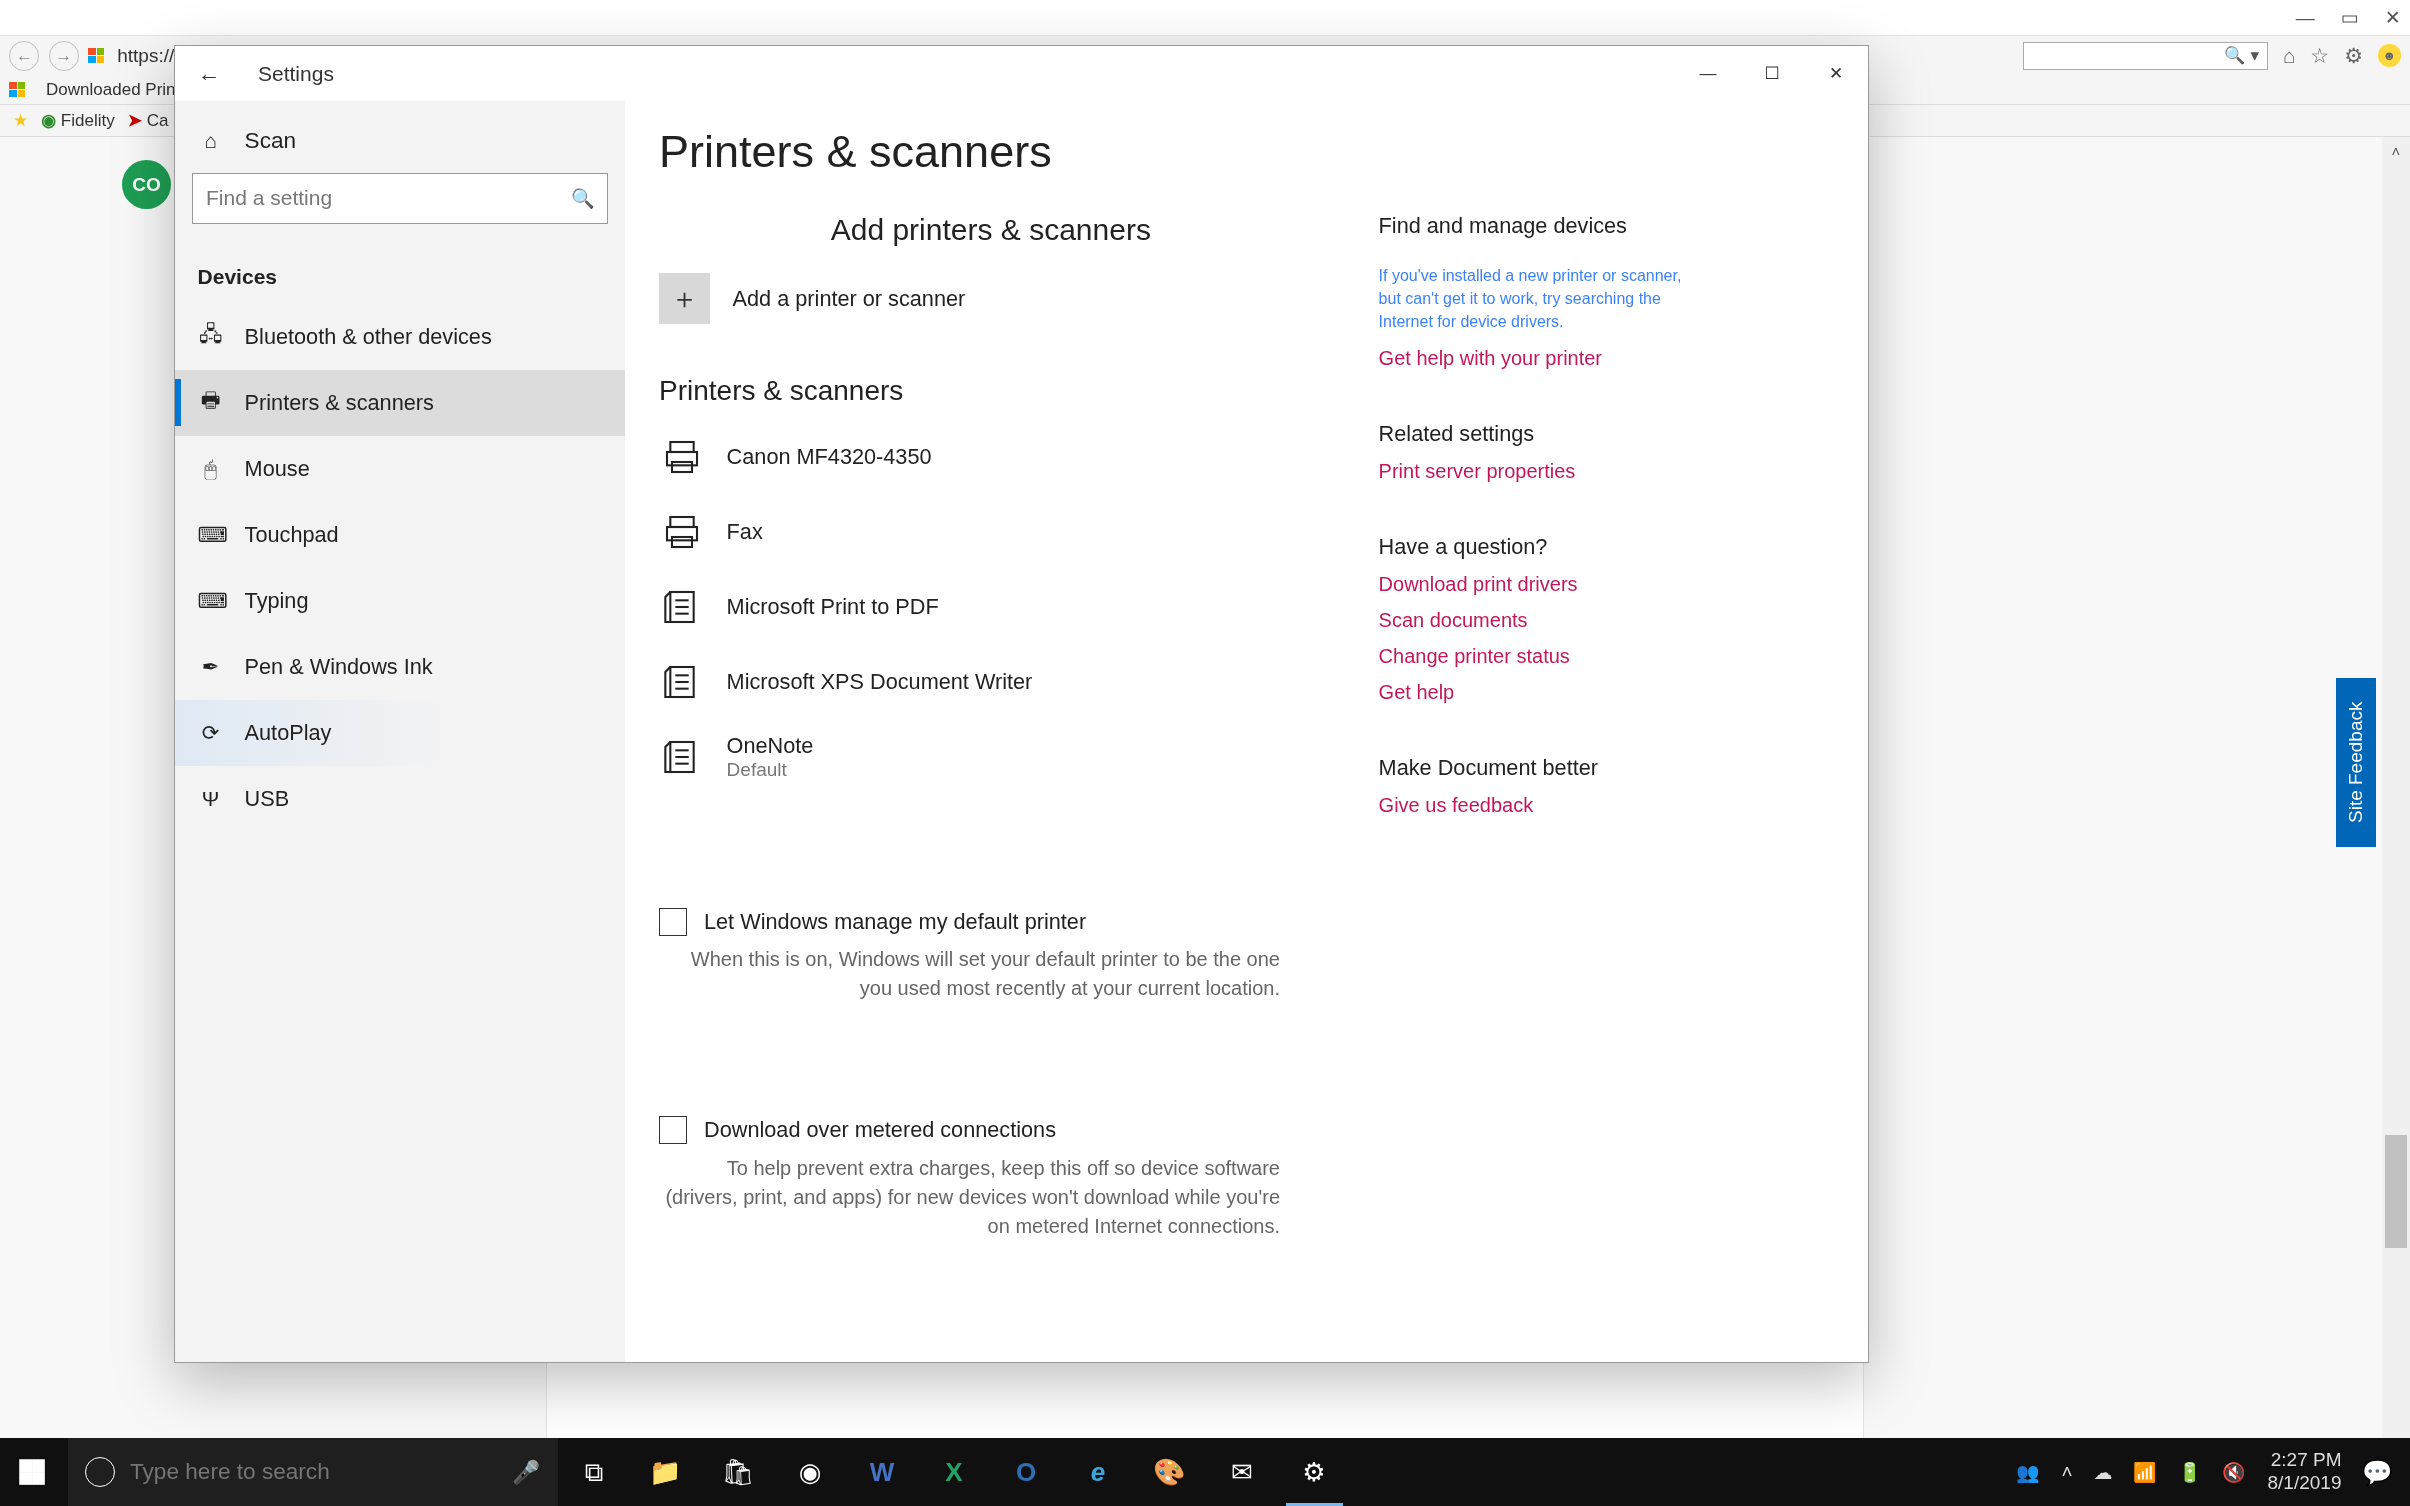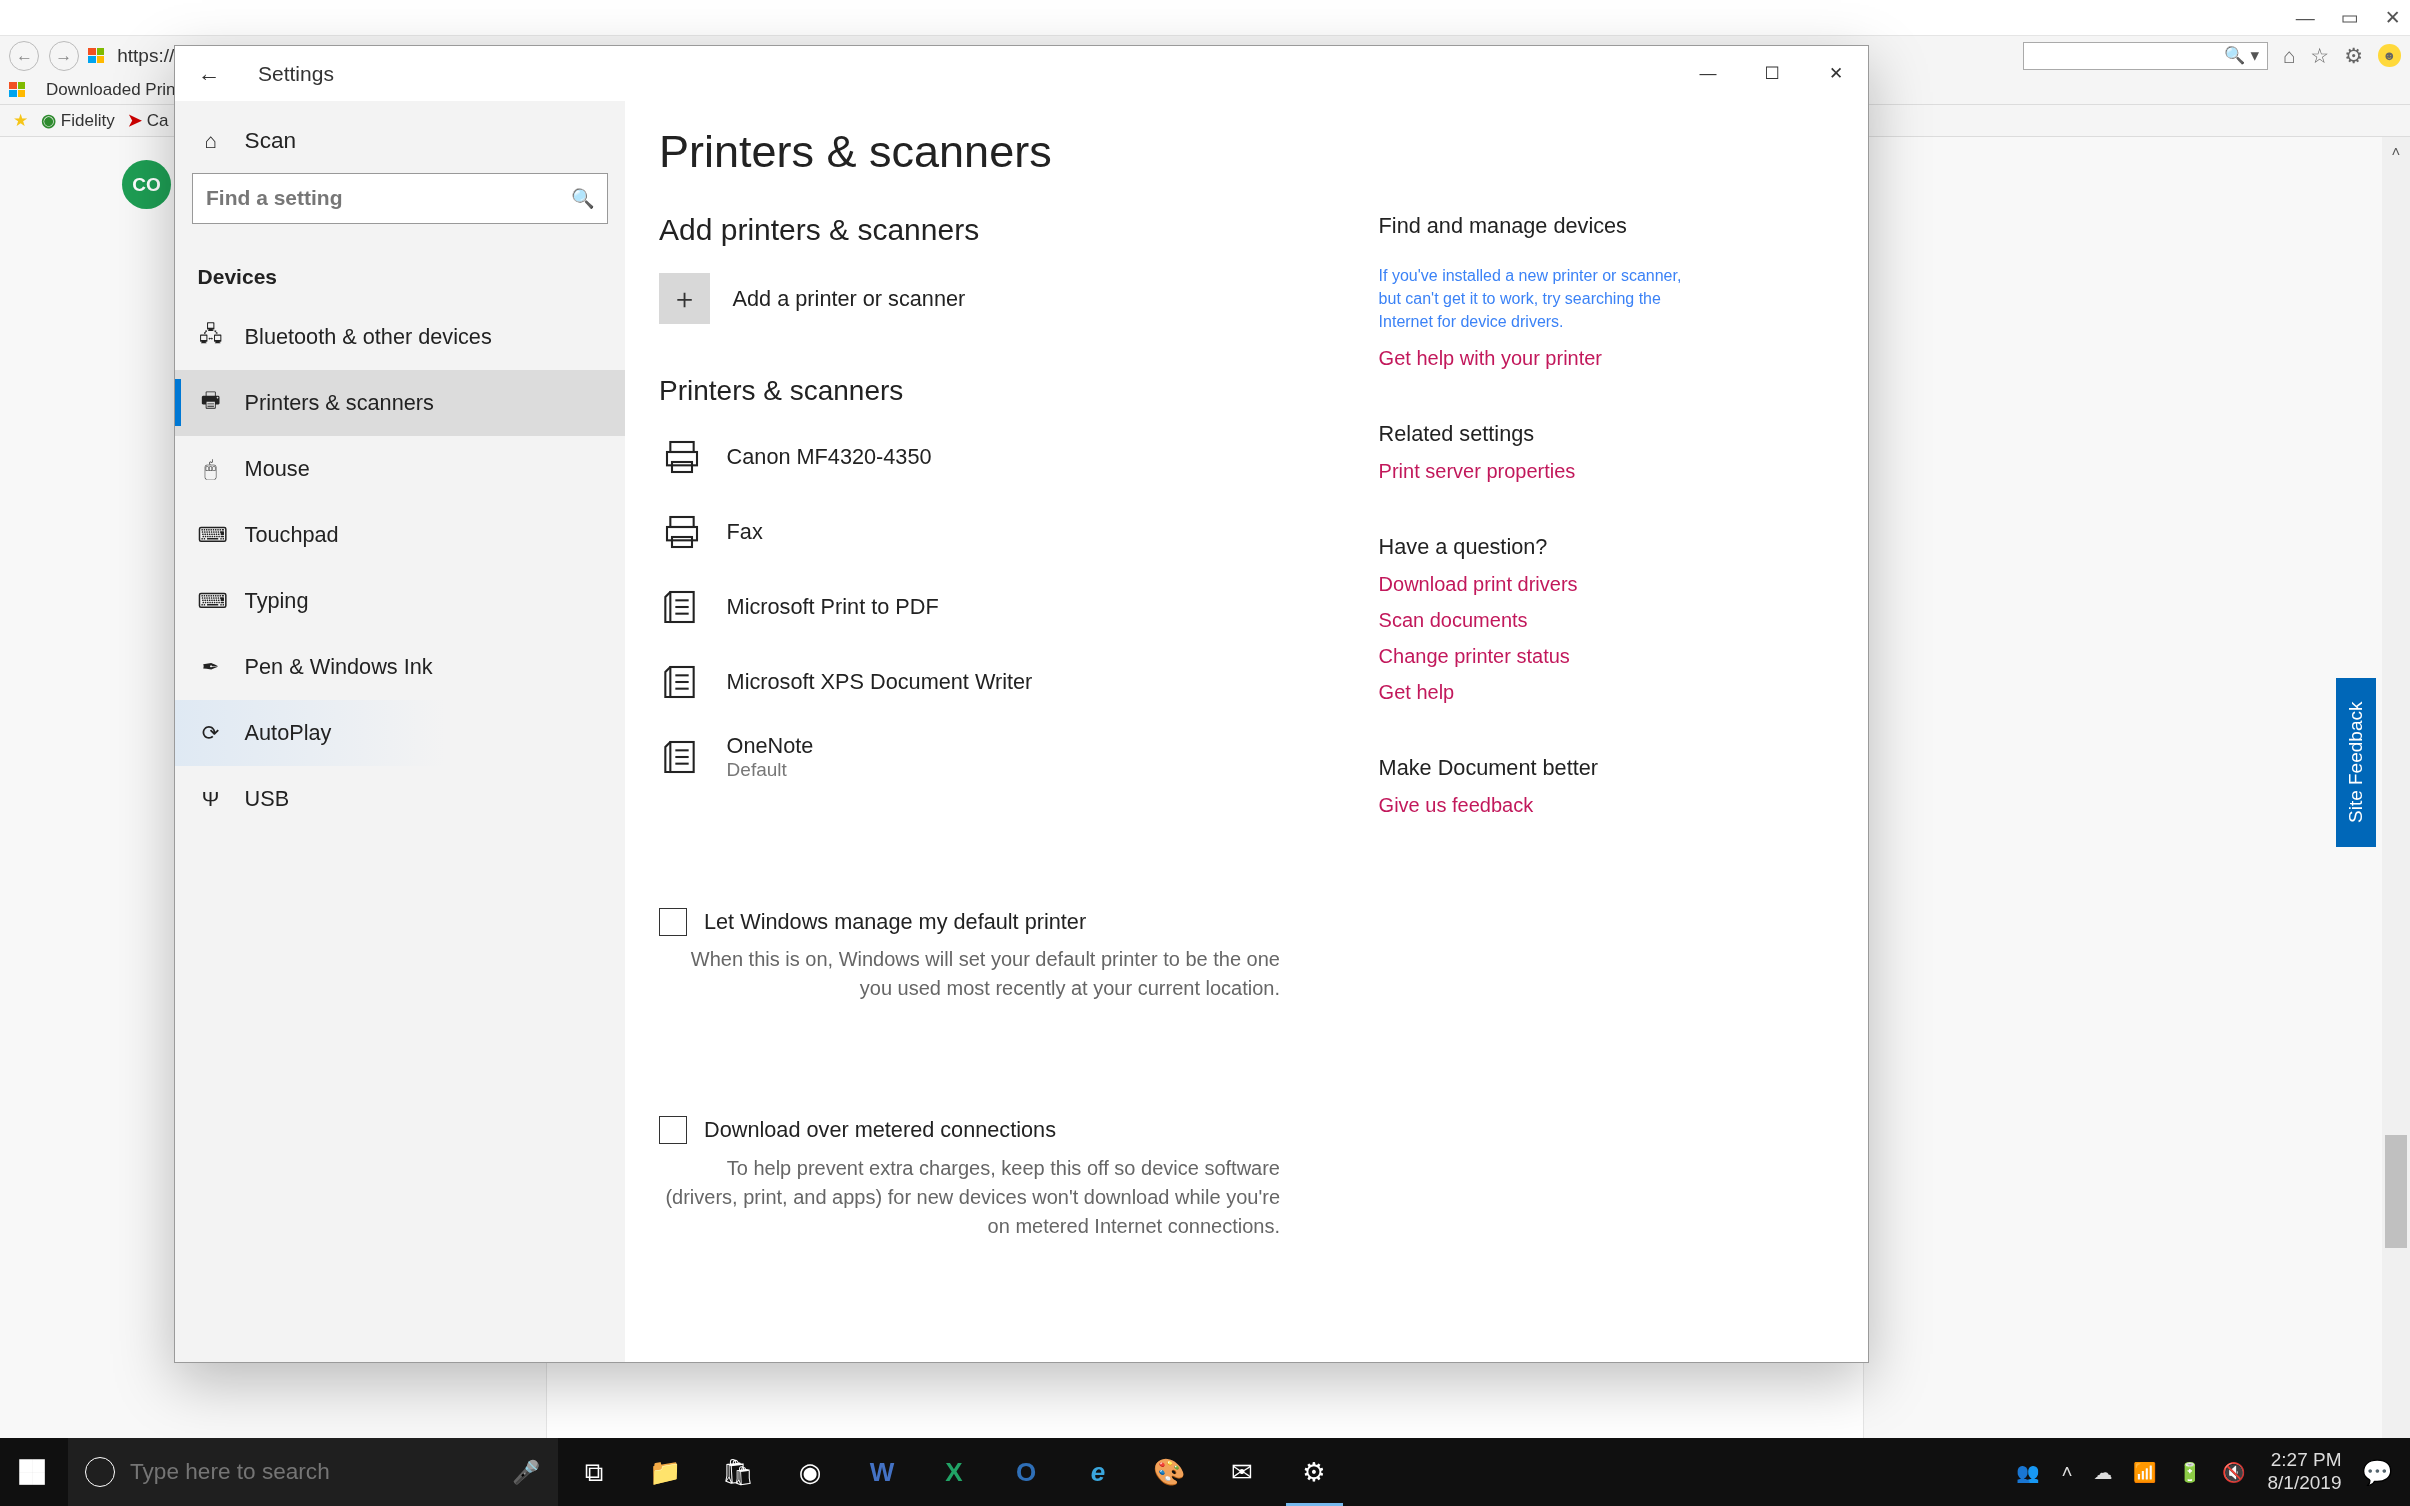--- a/index.html
+++ b/index.html
@@ -43,39 +43,39 @@
 .tb-title { font-size: 21px; color: #333; }
 .tb-spacer { flex: 1; }
 .win-btn { width: 64px; height: 41px; display: flex; align-items: center; justify-content: center; font-size: 17px; color: #333; }
 
 .settings-body { flex: 1; display: flex; min-height: 0; }
 
 
 .sidebar { width: 450px; background: #f3f3f3; display: flex; flex-direction: column; padding-top: 7.5px; }
 .home-row { display:flex; align-items:center; gap: 21px; padding: 19px 22.6px; font-size: 22.6px; color:#222; cursor:pointer;}
 .search-wrap { padding: 0 17px 13px 17px; }
-.search-input { width: 100%; height: 51px; border: 1.9px solid #999; background: #fff; padding: 0 33px 0 13px; font-size: 21px; color:#3b82f6;font-weight:bold; }
+.search-input { width: 100%; height: 51px; border: 1.9px solid #999; background: #fff; padding: 0 33px 0 13px; font-size: 21px; color:#3b82f6; }
 .search-input::placeholder{color:#777;}
 .search-wrap .wrap-rel{position:relative;}
 .search-mag{position:absolute; right:13px; top:50%; transform:translateY(-50%); font-size:19px; color:#555;}
 .group-hdr { padding: 28px 22.6px 15px 22.6px; font-size: 21px; font-weight: 600; color:#222;}
 .nav-item { display:flex; align-items:center; gap:21px; height:66px; padding: 0 22.6px; font-size: 21.7px; color:#222; cursor:pointer; position:relative;}
 .nav-item.active{ background:#dcdcdc;}
 .nav-item.active::before{content:""; position:absolute; left:0; top:9.4px; bottom:9.4px; width:5.6px; background:#0078d4;}
 .nav-item.hover-light{ background: linear-gradient(90deg,#dfe9f3 0%, #f3f3f3 60%);}
 .nav-ic{ width:26px; text-align:center; font-size:21px; color:#222;}
 
 
 .content { flex:1; padding: 0 47px 38px 34px; overflow:auto; }
 .page-title { font-size: 45px; font-weight: 400; color:#222; margin-top: 24.5px;}
 .two-col { display:flex; gap: 56px; margin-top: 28px;}
 .col-main { flex: 1.35; }
 .col-side { flex: 0.9; padding-top: 3.8px;}
 
-.section-h { font-size: 30px; font-weight: 400; color:#222; margin-top: 7.5px; margin-bottom: 17px;}
+.section-h { font-size: 30px; font-weight: 400; color:#222; margin-top: 7.5px; margin-bottom: 17px; text-align: center;}
 .sub-h { font-size: 28px; font-weight: 400; color:#222; margin-top: 41px; margin-bottom: 13px;}
 
 .add-row { display:flex; align-items:center; gap: 22.6px; padding: 9.4px 0;}
 .plus-box { width:51px; height:51px; background:#d8d8d8; display:flex; align-items:center; justify-content:center; font-size:28px; color:#333;}
 .add-label{ font-size: 21.7px; color:#222;}
 
 .printer-row{ display:flex; align-items:center; gap:22.6px; height: 75px; cursor:pointer;}
 .p-icon{ width:45px; height:45px; display:flex; align-items:center; justify-content:center;}
 .p-icon svg{ width:40px; height:40px;}
 .p-text{ display:flex; flex-direction:column;}

